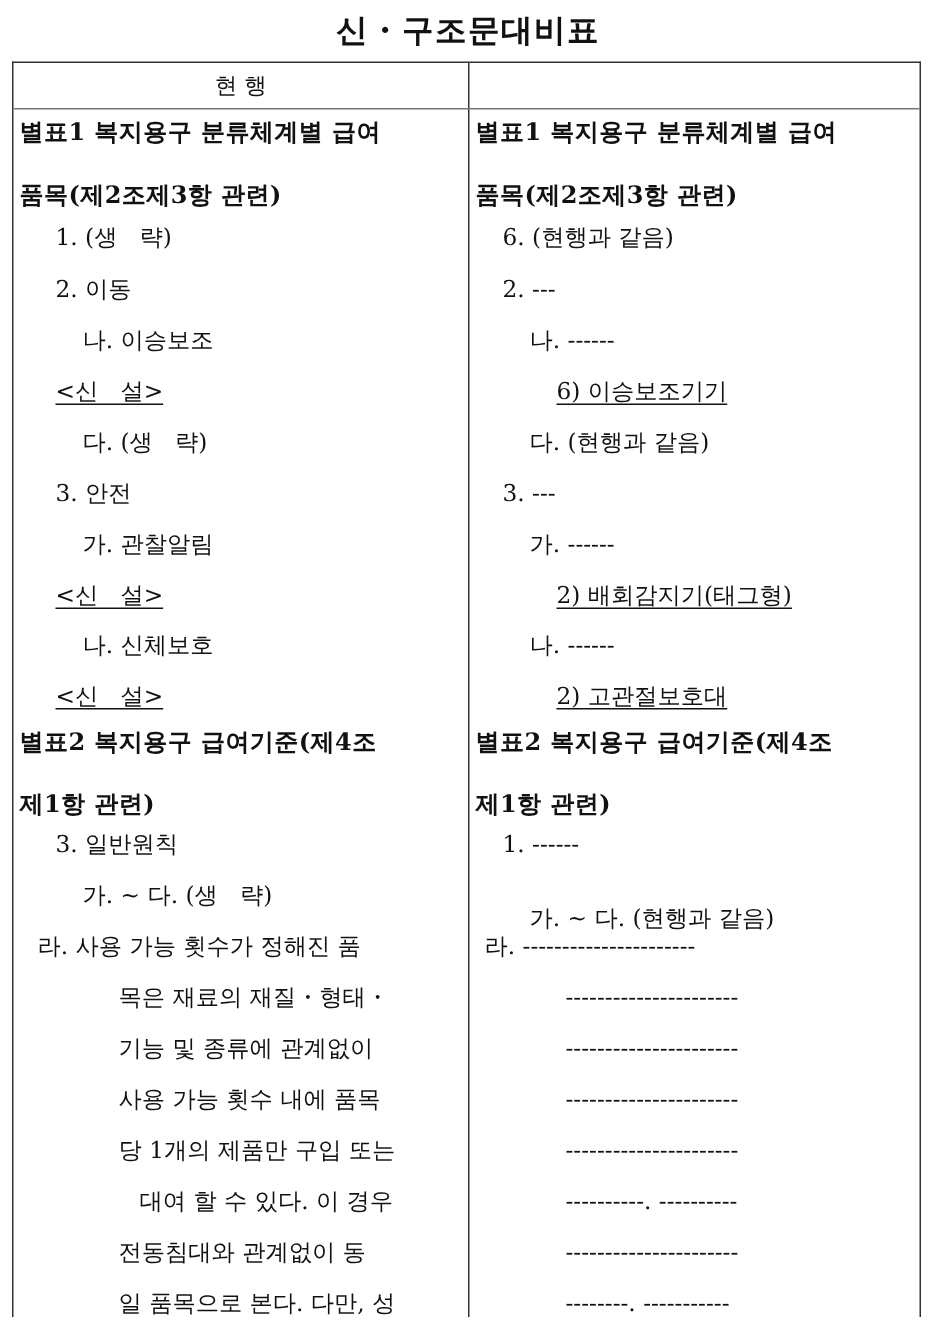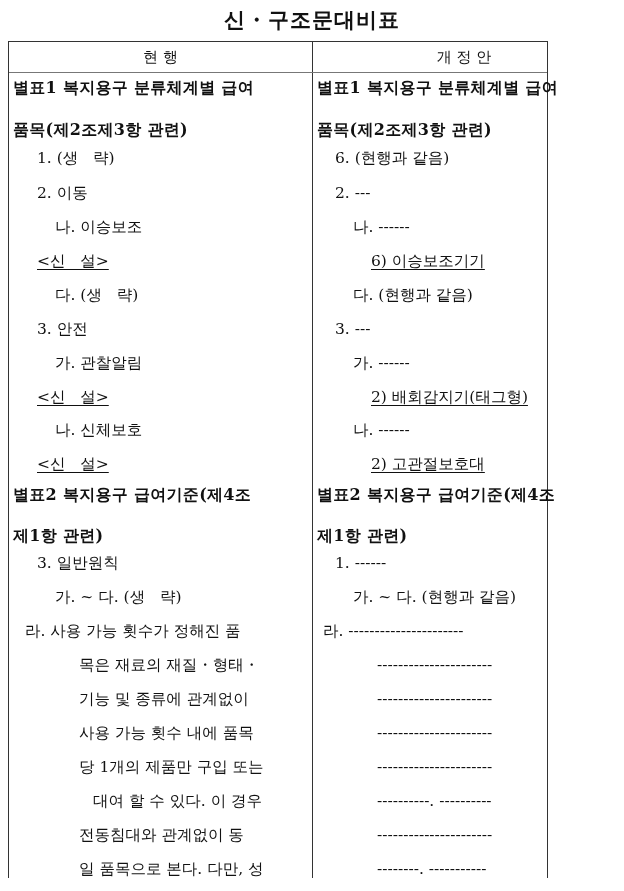--- a/index.html
+++ b/index.html
@@ -7,21 +7,21 @@
       width: 624px; height: 891px; position: relative; overflow: hidden;
       font-family: "DejaVu Serif", "Liberation Serif", serif;
       color: #111111;
     }
     .doc-title {
       position: absolute; top: 6px; left: 0; width: 624px;
       text-align: center; font-size: 21px; font-weight: bold;
       letter-spacing: 1px;
     }
     .table {
-      position: absolute; left: 8px; top: 41px; width: 540px; height: 837px;
+      position: absolute; left: 8px; top: 41px; width: 606px; height: 837px;
       border-left: 1px solid #333; border-right: 1px solid #333; border-top: 1px solid #333;
       box-sizing: border-box;
       padding-left: 20px;
     }
     .col-divider {
       position: absolute; left: 303px; top: 0; width: 1px; height: 100%;
       background: #333;
     }
     .header-row {
       position: absolute; left: 0; top: 0; width: 100%; height: 31px;
@@ -46,21 +46,20 @@
   </style>
 </head>
 <body>
 
 <div class="doc-title">신・구조문대비표</div>
 
 <div class="table">
   <div class="col-divider"></div>
   <div class="header-row">
     <div class="header-cell left">현          행</div>
-    <div class="header-cell right">개    정    안</div>
   </div>
   <div class="column left" id="col-current">
       <div class="line bold" style="top: 5px; left: 4px;">별표1 복지용구 분류체계별 급여</div>
       <div class="line bold" style="top: 47px; left: 4px;">품목(제2조제3항 관련)</div>
       <div class="line" style="top: 75px; left: 28px;">1. (생   략)</div>
       <div class="line" style="top: 110px; left: 28px;">2. 이동</div>
       <div class="line" style="top: 144px; left: 46px;">나. 이승보조</div>
       <div class="line u" style="top: 178px; left: 28px;">&lt;신   설&gt;</div>
       <div class="line" style="top: 212px; left: 46px;">다. (생   략)</div>
       <div class="line" style="top: 246px; left: 28px;">3. 안전</div>
@@ -90,21 +89,21 @@
       <div class="line u" style="top: 178px; left: 58px;">6) 이승보조기기</div>
       <div class="line" style="top: 212px; left: 40px;">다. (현행과 같음)</div>
       <div class="line" style="top: 246px; left: 22px;">3. ---</div>
       <div class="line" style="top: 280px; left: 40px;">가. ------</div>
       <div class="line u" style="top: 314px; left: 58px;">2) 배회감지기(태그형)</div>
       <div class="line" style="top: 347px; left: 40px;">나. ------</div>
       <div class="line u" style="top: 381px; left: 58px; text-align: center;">2) 고관절보호대</div>
       <div class="line bold" style="top: 412px; left: 4px;">별표2 복지용구 급여기준(제4조</div>
       <div class="line bold" style="top: 453px; left: 4px;">제1항 관련)</div>
       <div class="line" style="top: 480px; left: 22px;">1. ------</div>
-      <div class="line" style="top: 514px; left: 40px;">가. ~ 다. (현행과 같음)</div>
+      <div class="line" style="top: 529px; left: 40px;">가. ~ 다. (현행과 같음)</div>
       <div class="line" style="top: 548px; left: 10px;">라. ----------------------</div>
       <div class="line" style="top: 582px; left: 64px;">----------------------</div>
       <div class="line" style="top: 616px; left: 64px;">----------------------</div>
       <div class="line" style="top: 650px; left: 64px;">----------------------</div>
       <div class="line" style="top: 684px; left: 64px;">----------------------</div>
       <div class="line" style="top: 718px; left: 64px;">----------. ----------</div>
       <div class="line" style="top: 752px; left: 64px;">----------------------</div>
       <div class="line" style="top: 786px; left: 64px;">--------. -----------</div>
     </div>
 </div>

